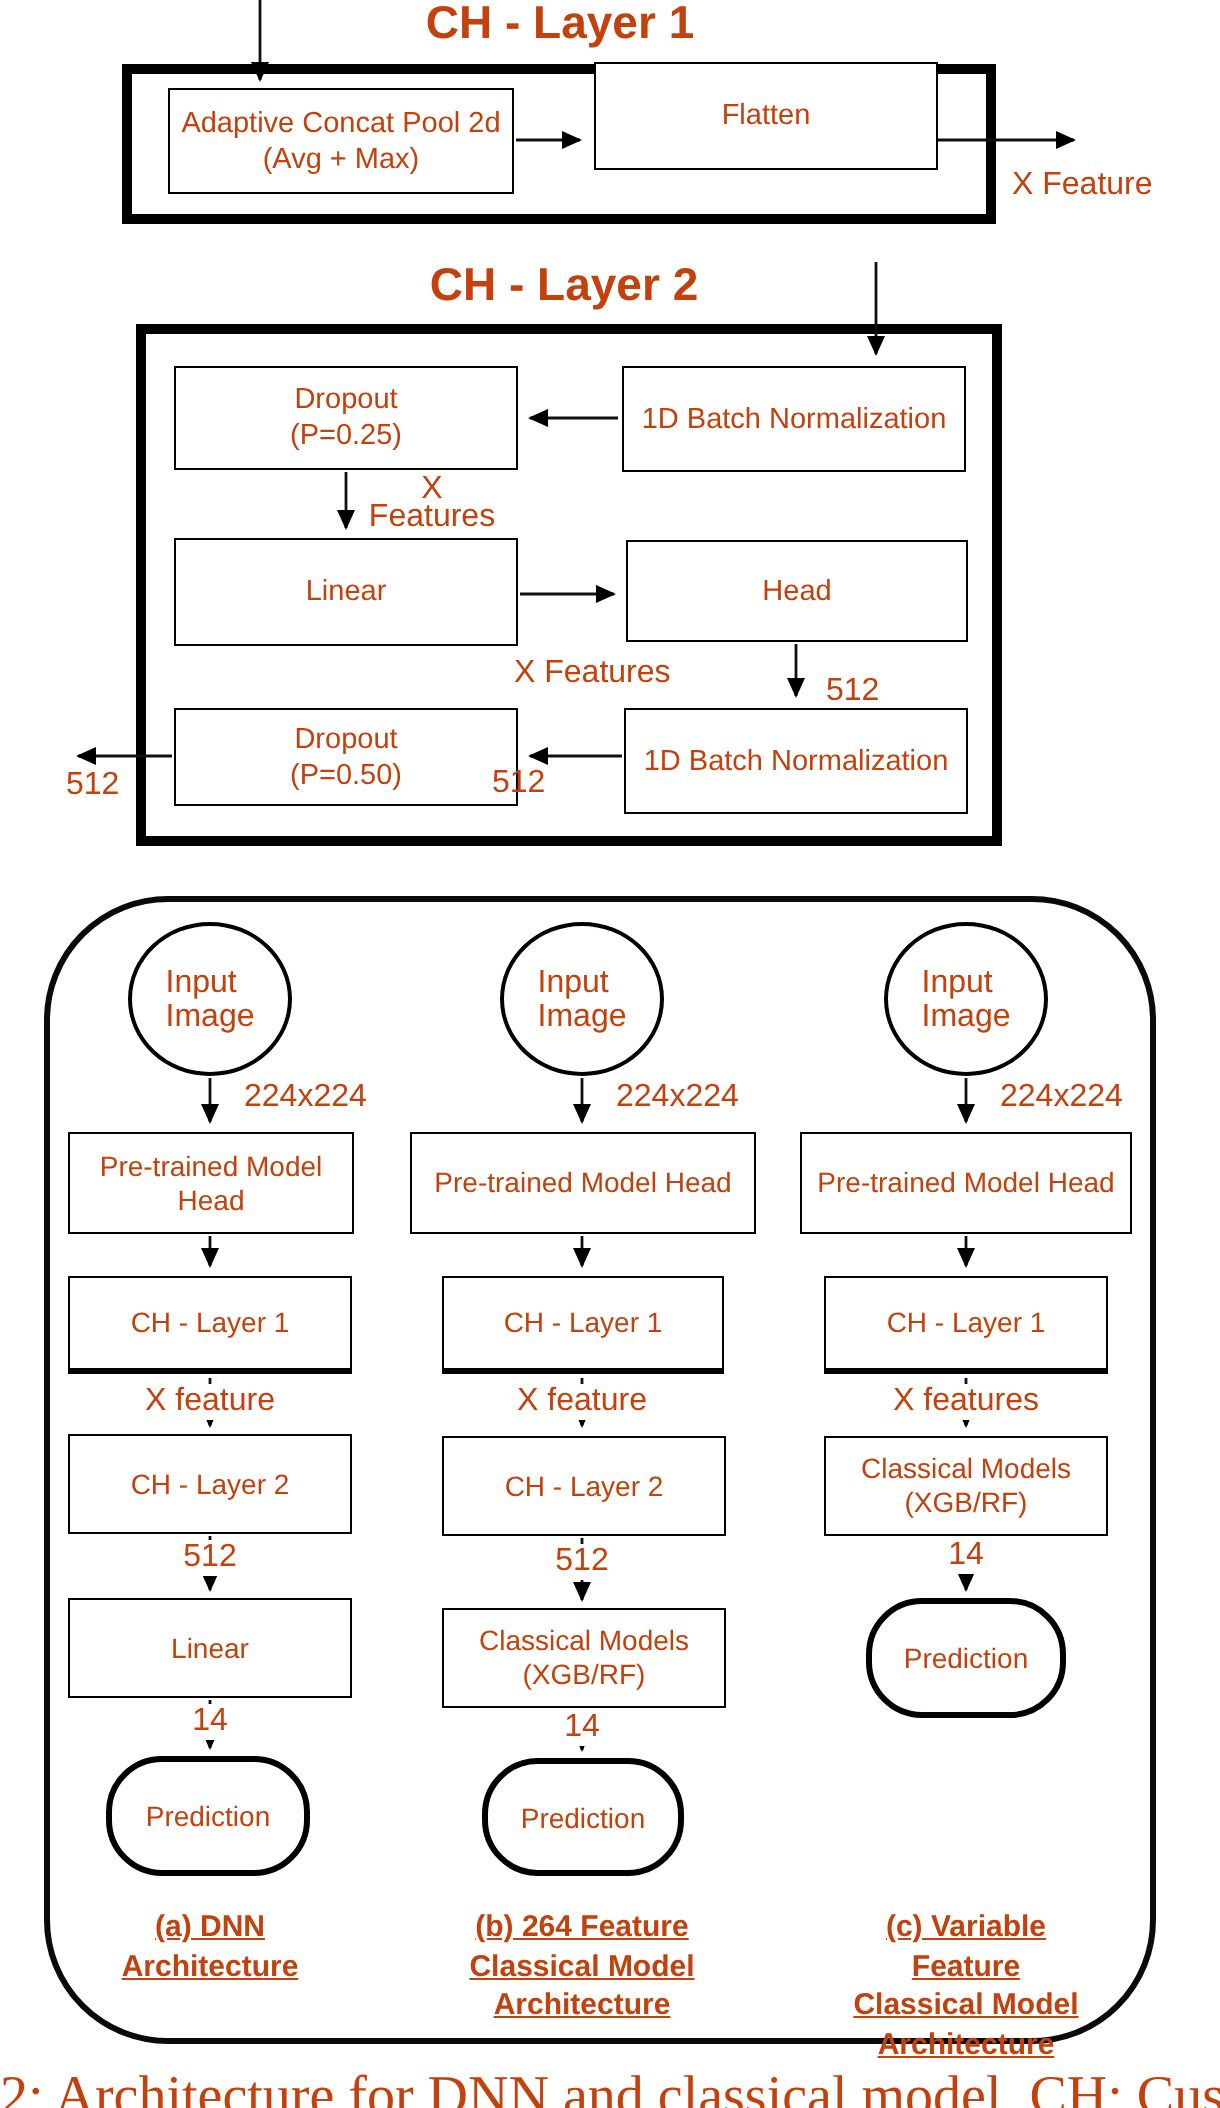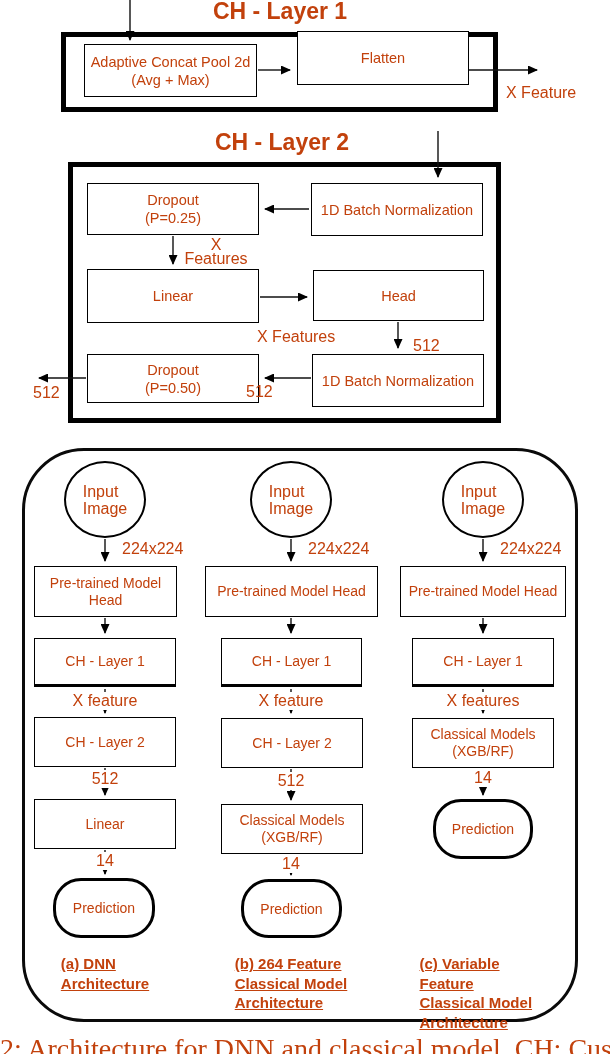--- a/index.html
+++ b/index.html
@@ -30,21 +30,21 @@
   }
   .title {
     position:absolute; transform:translateX(-50%); z-index:3;
     font-weight:bold; font-size:23px; white-space:nowrap;
   }
   .lbl { position:absolute; font-size:16px; z-index:4; white-space:pre-line; }
   .ctr { transform:translateX(-50%); text-align:center; }
   .on-line { background:#fff; padding:0 3px; }
   .caption {
     position:absolute; transform:translateX(-50%); z-index:3;
-    font-weight:bold; font-size:15px; line-height:19.5px; 
+    font-weight:bold; font-size:15px; line-height:19.5px; text-align:center;
     text-decoration:underline; white-space:pre-line;
   }
   .figcap {
     position:absolute; z-index:3; font-family:"Liberation Serif", serif;
     font-size:28px; white-space:nowrap;
   }
 </style>
 </head>
 <body>
 

